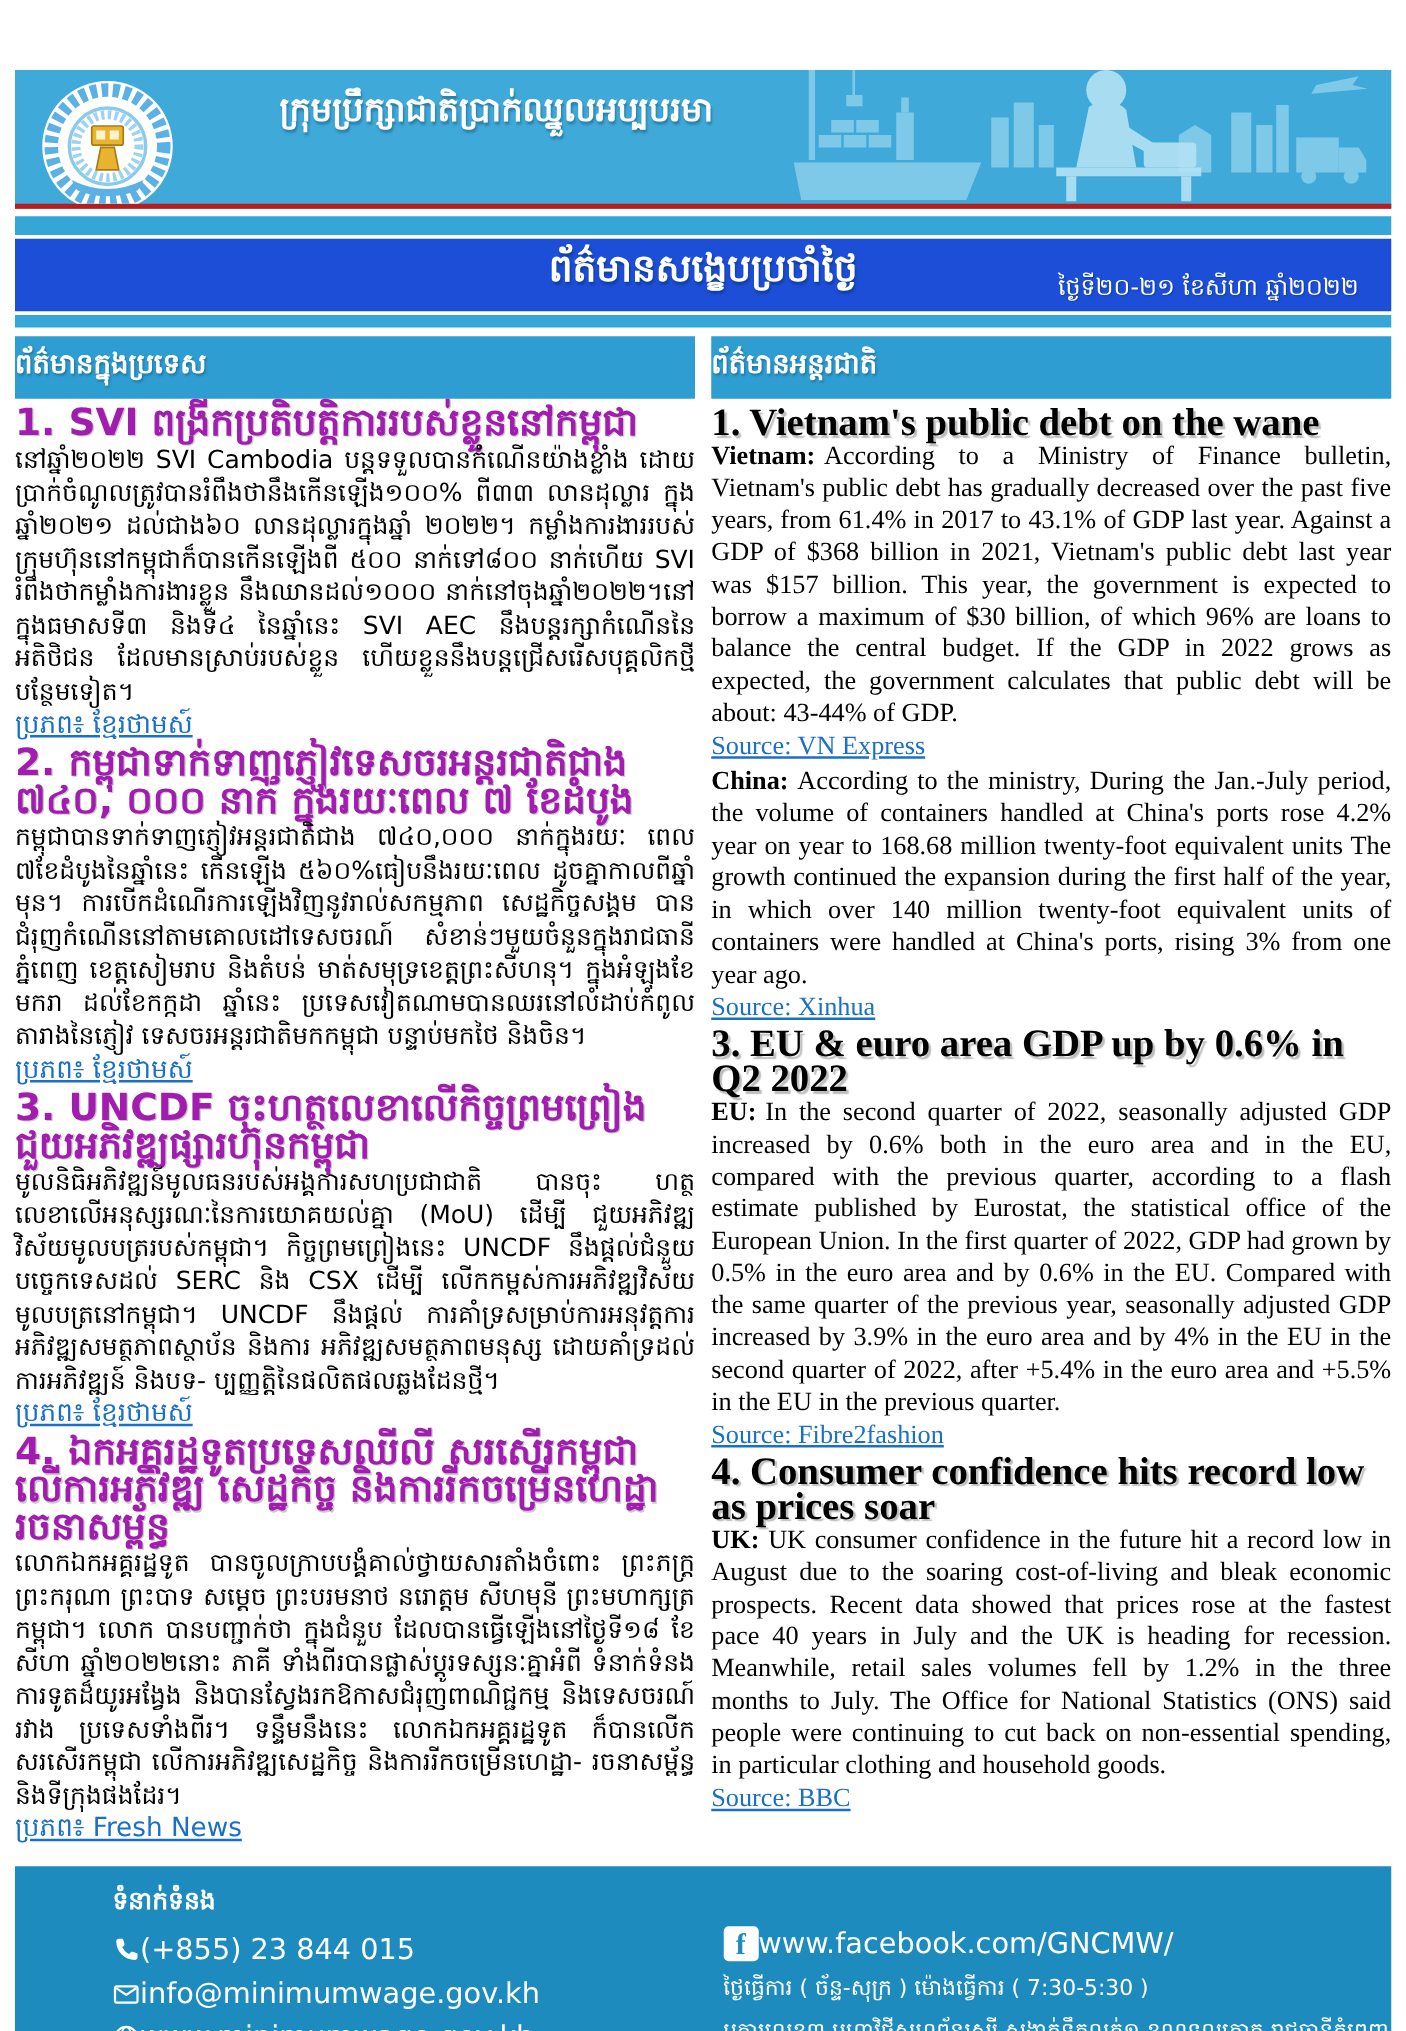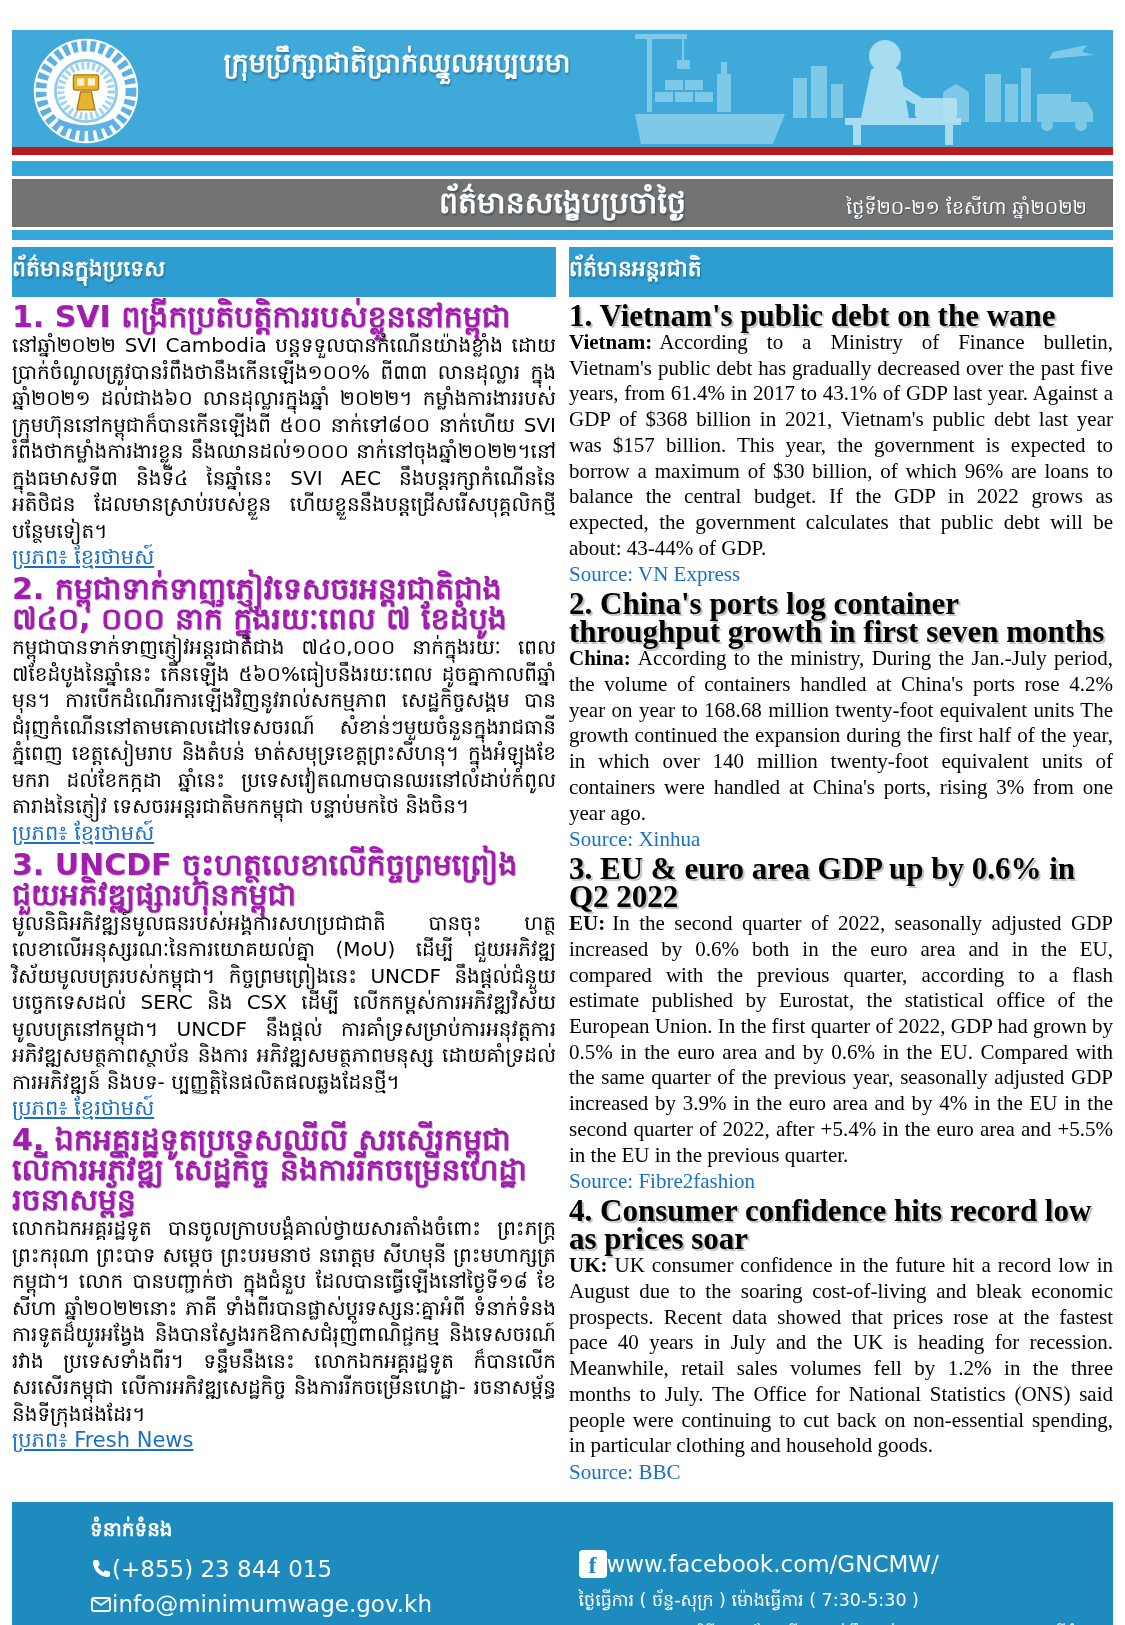--- a/index.html
+++ b/index.html
@@ -5,36 +5,36 @@
   * { margin:0; padding:0; box-sizing:border-box; }
   html,body { background:#fff; }
   body {
     width:1125px; height:1625px; overflow:hidden; position:relative;
     font-family:"Liberation Sans", sans-serif;
   }
   .page { padding:30px 12px 0 12px; }
 
   
   .banner {
-    position:relative; height:125px; background:#3fa9d9;
-    border-bottom:8px solid #b91c1c; overflow:hidden;
+    position:relative; height:111px; background:#3fa9d9;
+    border-bottom:4px solid #b91c1c; overflow:hidden;margin-top:26px;
   }
   .logo { position:absolute; left:20px; top:7px; width:108px; height:108px; }
   .org {
     position:absolute; left:150px; top:16px; width:470px; text-align:center;
     color:#fff; font-family:"DejaVu Sans", sans-serif; font-weight:bold;
     text-shadow:1px 2px 2px rgba(0,40,70,.35);
   }
   .org-line1 { font-size:27px; line-height:34px; display:block; }
   .org-line2 { font-size:21px; line-height:30px; display:block; margin-top:6px; }
   .banner-art { position:absolute; right:0; bottom:0; }
 
   
   .strip1 { margin-top:6px; height:15px; background:#35a6d8; }
-  .band   { margin-top:3px; height:48px; background:#737373; position:relative; }
+  .band   { margin-top:3px; height:58px; background:#1d4ed8; position:relative; }
   .strip2 { margin-top:3px; height:10px; background:#35a6d8; }
   .band-title {
     text-align:center; color:#fff; font-family:"DejaVu Sans",sans-serif;
     font-weight:bold; font-size:30px; padding-top:5px;
     text-shadow:1px 2px 2px rgba(0,40,70,.4);
   }
   .band-date {
     position:absolute; right:26px; bottom:4px; color:#fff;
     font-family:"DejaVu Sans",sans-serif; font-size:19px;
     text-shadow:1px 1px 1px rgba(0,40,70,.35);
@@ -66,21 +66,21 @@
     font-family:"Liberation Serif",serif; font-weight:bold; font-size:31px;
     line-height:28px; color:#000; text-shadow:2px 2px 1px #bdbdbd;
   }
   .ebody {
     font-family:"Liberation Serif",serif; font-size:21px; line-height:25.7px;
     color:#000; text-align:justify;
   }
   .ebody b { margin-right:7px; }
   .esrc {
     font-family:"Liberation Serif",serif; font-size:21px; line-height:26px;
-    color:#1a6fc8; display:inline-block; cursor:pointer;
+    color:#1a6fc8; text-decoration:underline; display:inline-block; cursor:pointer;
   }
 
   
   .footer {
     margin-top:14px; background:#1e8bbe; display:flex;
     padding:14px 0 18px; color:#fff; font-family:"DejaVu Sans",sans-serif;
   }
   .f-left  { width:50%; padding-left:78px; }
   .f-right { width:50%; padding-left:16px; padding-top:34px; }
   .f-head { font-size:20px; font-weight:bold; margin-bottom:10px; }
@@ -196,21 +196,20 @@
     <div class="col">
       <div class="col-header">ព័ត៌មានអន្តរជាតិ</div>
 
       <article>
         <h3 class="etitle">1. Vietnam's public debt on the wane</h3>
         <p class="ebody"><b>Vietnam:</b><span>According to a Ministry of Finance bulletin, Vietnam's public debt has gradually decreased over the past five years, from 61.4% in 2017 to 43.1% of GDP last year. Against a GDP of $368 billion in 2021, Vietnam's public debt last year was $157 billion. This year, the government is expected to borrow a maximum of $30 billion, of which 96% are loans to balance the central budget. If the GDP in 2022 grows as expected, the government calculates that public debt will be about: 43-44% of GDP.</span></p>
         <a class="esrc">Source: VN Express</a>
       </article>
 
       <article>
-        <h3 class="etitle">2. China's ports log container throughput growth in first seven months</h3>
         <p class="ebody"><b>China:</b><span>According to the ministry, During the Jan.-July period, the volume of containers handled at China's ports rose 4.2% year on year to 168.68 million twenty-foot equivalent units The growth continued the expansion during the first half of the year, in which over 140 million twenty-foot equivalent units of containers were handled at China's ports, rising 3% from one year ago.</span></p>
         <a class="esrc">Source: Xinhua</a>
       </article>
 
       <article>
         <h3 class="etitle">3. EU &amp; euro area GDP up by 0.6% in Q2 2022</h3>
         <p class="ebody"><b>EU:</b><span>In the second quarter of 2022, seasonally adjusted GDP increased by 0.6% both in the euro area and in the EU, compared with the previous quarter, according to a flash estimate published by Eurostat, the statistical office of the European Union. In the first quarter of 2022, GDP had grown by 0.5% in the euro area and by 0.6% in the EU. Compared with the same quarter of the previous year, seasonally adjusted GDP increased by 3.9% in the euro area and by 4% in the EU in the second quarter of 2022, after +5.4% in the euro area and +5.5% in the EU in the previous quarter.</span></p>
         <a class="esrc">Source: Fibre2fashion</a>
       </article>
 

